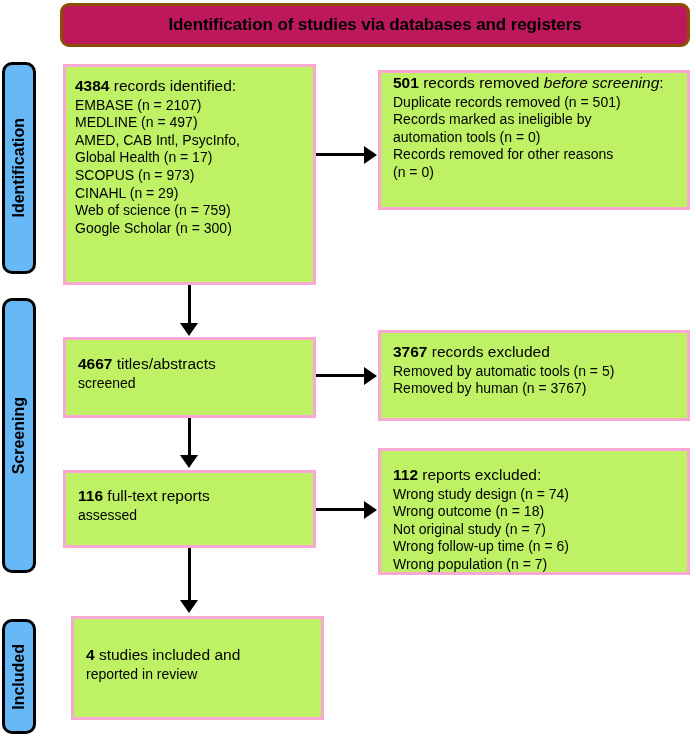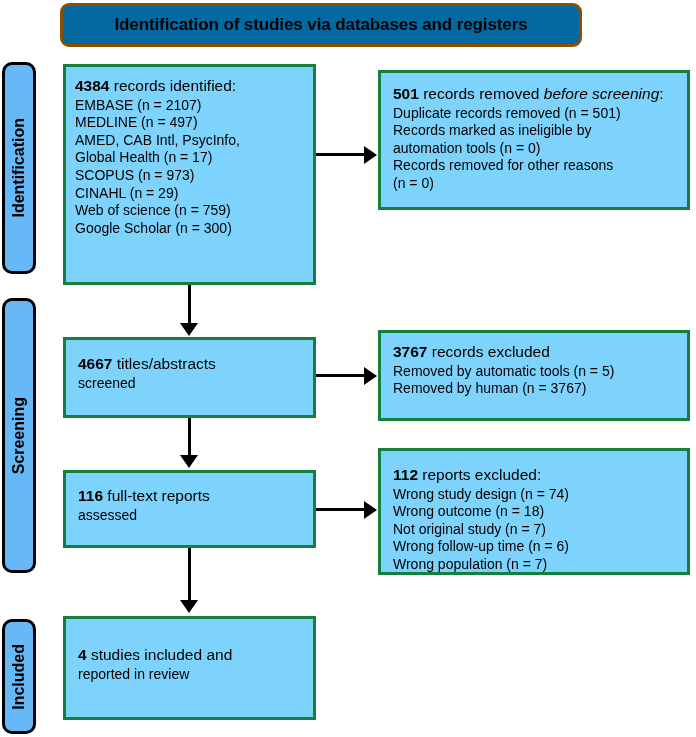--- a/index.html
+++ b/index.html
@@ -14,23 +14,23 @@
     background: #ffffff;
     font-family: "Liberation Sans", sans-serif;
     overflow: hidden;
   }
 
   
   .banner {
     position: absolute;
     left: 60px;
     top: 3px;
-    width: 522px;
+    width: 630px;
     height: 44px;
-    background: #0369a1;
+    background: #be185d;
     border: 3px solid #8a5000;
     border-radius: 9px;
     box-sizing: border-box;
     display: flex;
     align-items: center;
     justify-content: center;
   }
   .banner-text {
     font-size: 17px;
     font-weight: bold;
@@ -59,22 +59,22 @@
     white-space: nowrap;
     letter-spacing: 0px;
   }
   #tab-identification { left: 2px;  top: 62px;  width: 34px; height: 212px; }
   #tab-screening     { left: 2px;  top: 298px; width: 34px; height: 275px; }
   #tab-included      { left: 2px;  top: 619px; width: 34px; height: 115px; }
 
   
   .flow-box {
     position: absolute;
-    background: #7dd3fc;
-    border: 3px solid #15803d;
+    background: #bef264;
+    border: 3px solid #f9a8d4;
     box-sizing: border-box;
     padding: 6px 9px;
   }
   .flow-box .line {
     font-size: 14px;
     color: #000000;
     line-height: 1.26;
     white-space: nowrap;
   }
   .flow-box .line.head {
@@ -84,24 +84,24 @@
   .flow-box .line.wrap { white-space: normal; }
   .flow-box b { font-weight: bold; }
   .flow-box i { font-style: italic; }
 
   #box-identified   { left: 63px;  top: 64px;  width: 253px; height: 221px; }
   #box-removed      { left: 378px; top: 70px;  width: 312px; height: 140px; }
   #box-screened     { left: 63px;  top: 337px; width: 253px; height: 81px;  }
   #box-excluded-rec { left: 378px; top: 330px; width: 312px; height: 91px;  }
   #box-fulltext     { left: 63px;  top: 470px; width: 253px; height: 78px;  }
   #box-excluded-rep { left: 378px; top: 448px; width: 312px; height: 127px; }
-  #box-included     { left: 63px;  top: 616px; width: 253px; height: 104px; }
+  #box-included     { left: 71px;  top: 616px; width: 253px; height: 104px; }
 
   #box-identified  { padding-top: 9px; }
-  #box-removed     { padding-top: 11px; padding-left: 12px; }
+  #box-removed     { padding-top: 0; padding-left: 12px; }
   #box-screened    { padding-top: 14px; padding-left: 12px; }
   #box-excluded-rec{ padding-top: 9px;  padding-left: 12px; }
   #box-fulltext    { padding-top: 13px; padding-left: 12px; }
   #box-excluded-rep{ padding-top: 14px; padding-left: 12px; }
   #box-included    { padding-top: 26px; padding-left: 12px; }
   .v-line {
     position: absolute;
     width: 3px;
     background: #000000;
     left: 188px;

